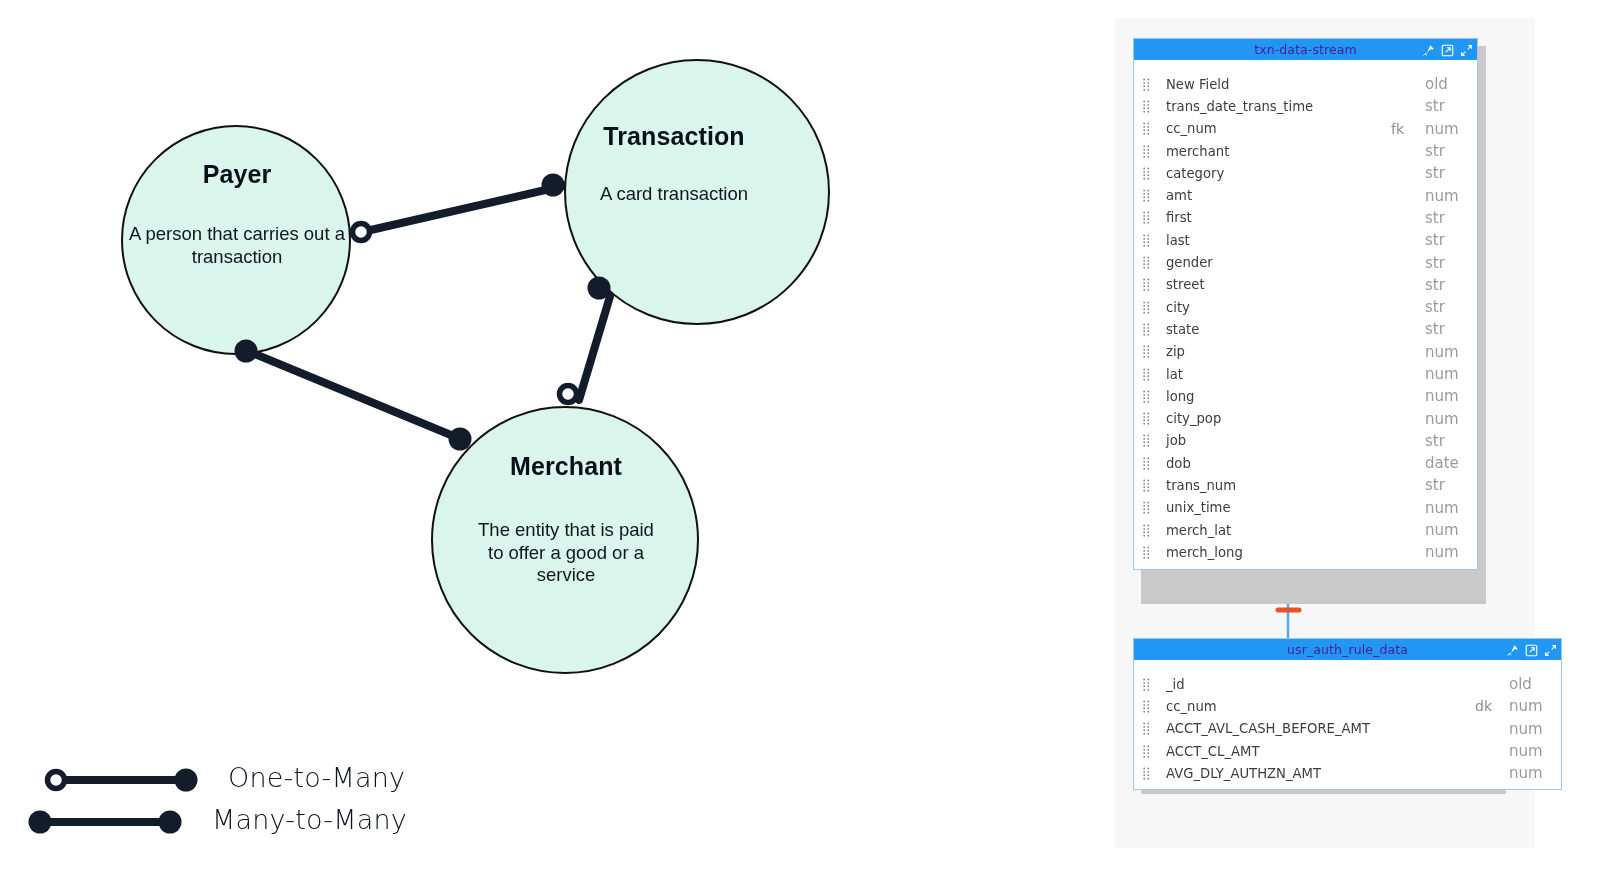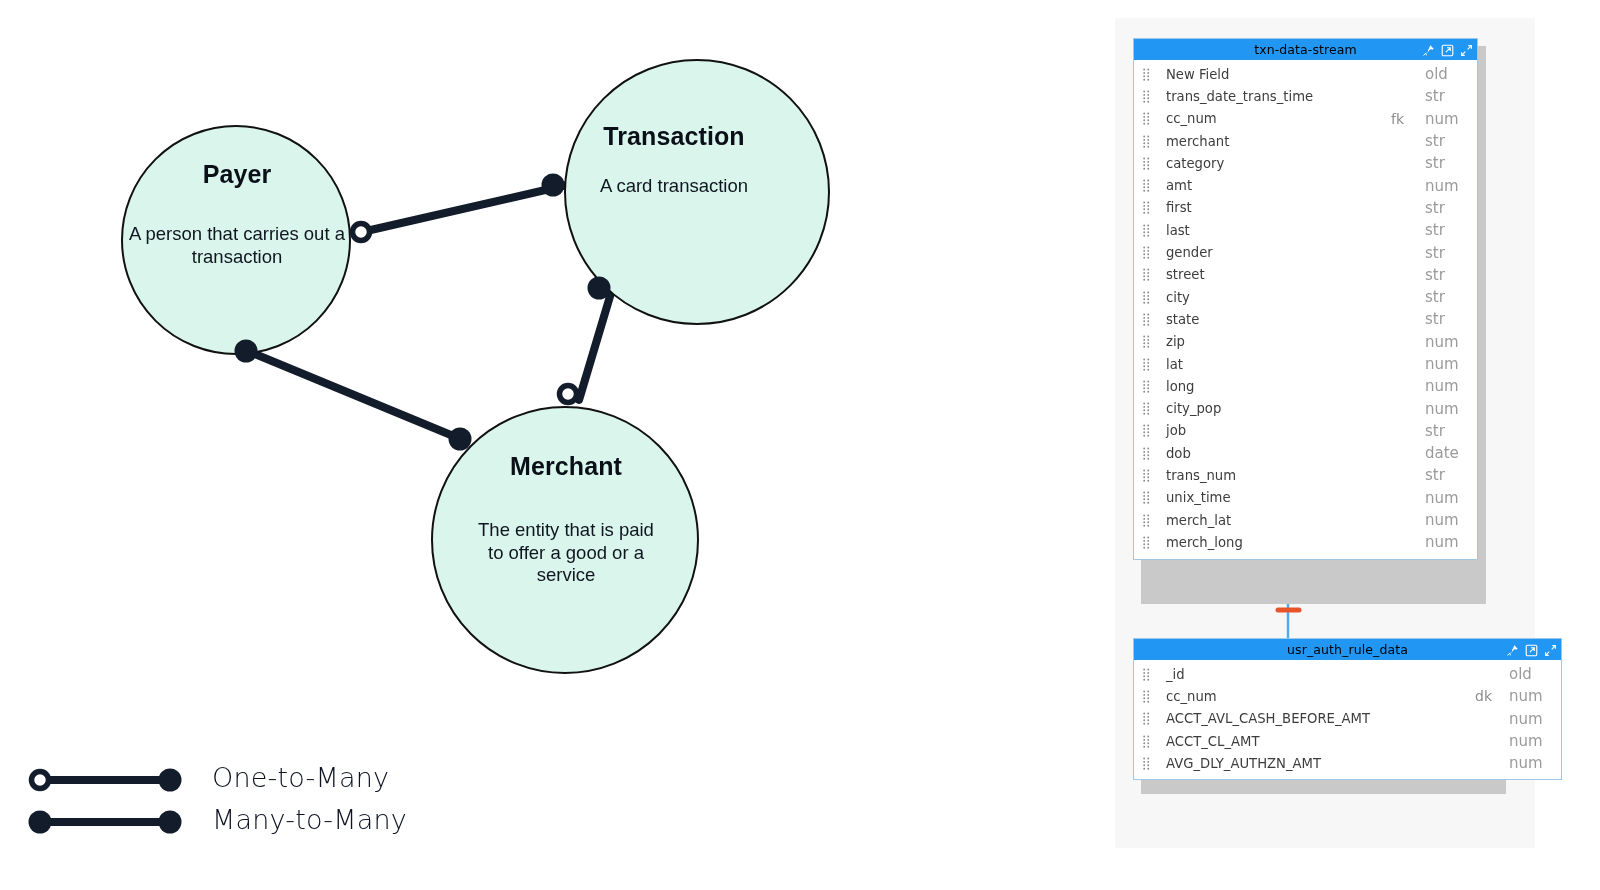--- a/index.html
+++ b/index.html
@@ -43,31 +43,31 @@
   }
 
   
   #payer-label { left: 122px; top: 160px; width: 230px; }
   #payer-label .node-title { font-size: 25px; }
   #payer-label .node-desc { font-size: 18.5px; margin-top: 34px; }
 
   
   #transaction-label { left: 534px; top: 122px; width: 280px; }
   #transaction-label .node-title { font-size: 25px; }
-  #transaction-label .node-desc { font-size: 18.5px; margin-top: 24px; }
+  #transaction-label .node-desc { font-size: 18.5px; margin-top: 32px; }
 
   
   #merchant-label { left: 432px; top: 452px; width: 268px; }
   #merchant-label .node-title { font-size: 25px; }
   #merchant-label .node-desc { font-size: 18.5px; margin-top: 38px; }
 
   
   #legend { position: absolute; left: 20px; top: 760px; width: 470px; height: 100px; }
   .legend-row { position: absolute; height: 44px; }
-  #legend-row-0 { top: 0px; left: 0; text-align: center; }
+  #legend-row-0 { top: 0px; left: 16px; text-align: center; }
   #legend-row-1 { top: 42px; left: 0; }
   .legend-label {
     position: absolute;
     left: 192px;
     top: 2px;
     font-size: 27px;
     color: #0d1321;
     letter-spacing: 0.2px;
     font-family: "DejaVu Sans", sans-serif;
     font-weight: 300;
@@ -101,38 +101,38 @@
   .tbl-header {
     position: relative;
     height: 21px;
     background: #2196f3;
     display: flex;
     align-items: center;
     justify-content: center;
     box-sizing: border-box;
   }
   .tbl-title {
-    color: #000000;
+    color: #4c1d95;
     font-size: 12.5px;
     font-family: "DejaVu Sans", sans-serif;
     letter-spacing: 0.1px;
     white-space: nowrap;
   }
   .hdr-icons {
     position: absolute;
     right: 4px;
     top: 0;
     height: 21px;
     display: flex;
     align-items: center;
     gap: 6px;
   }
   .hdr-icon { width: 13px; height: 13px; display: block; }
 
-  .tbl-body { padding: 3px 0 5px 0; }
+  .tbl-body { padding: 13px 0 5px 0; }
   .row {
     display: flex;
     align-items: center;
     height: 22.3px;
     padding: 0 10px 0 7px;
     box-sizing: border-box;
   }
   .grip {
     width: 11px;
     flex: 0 0 11px;

